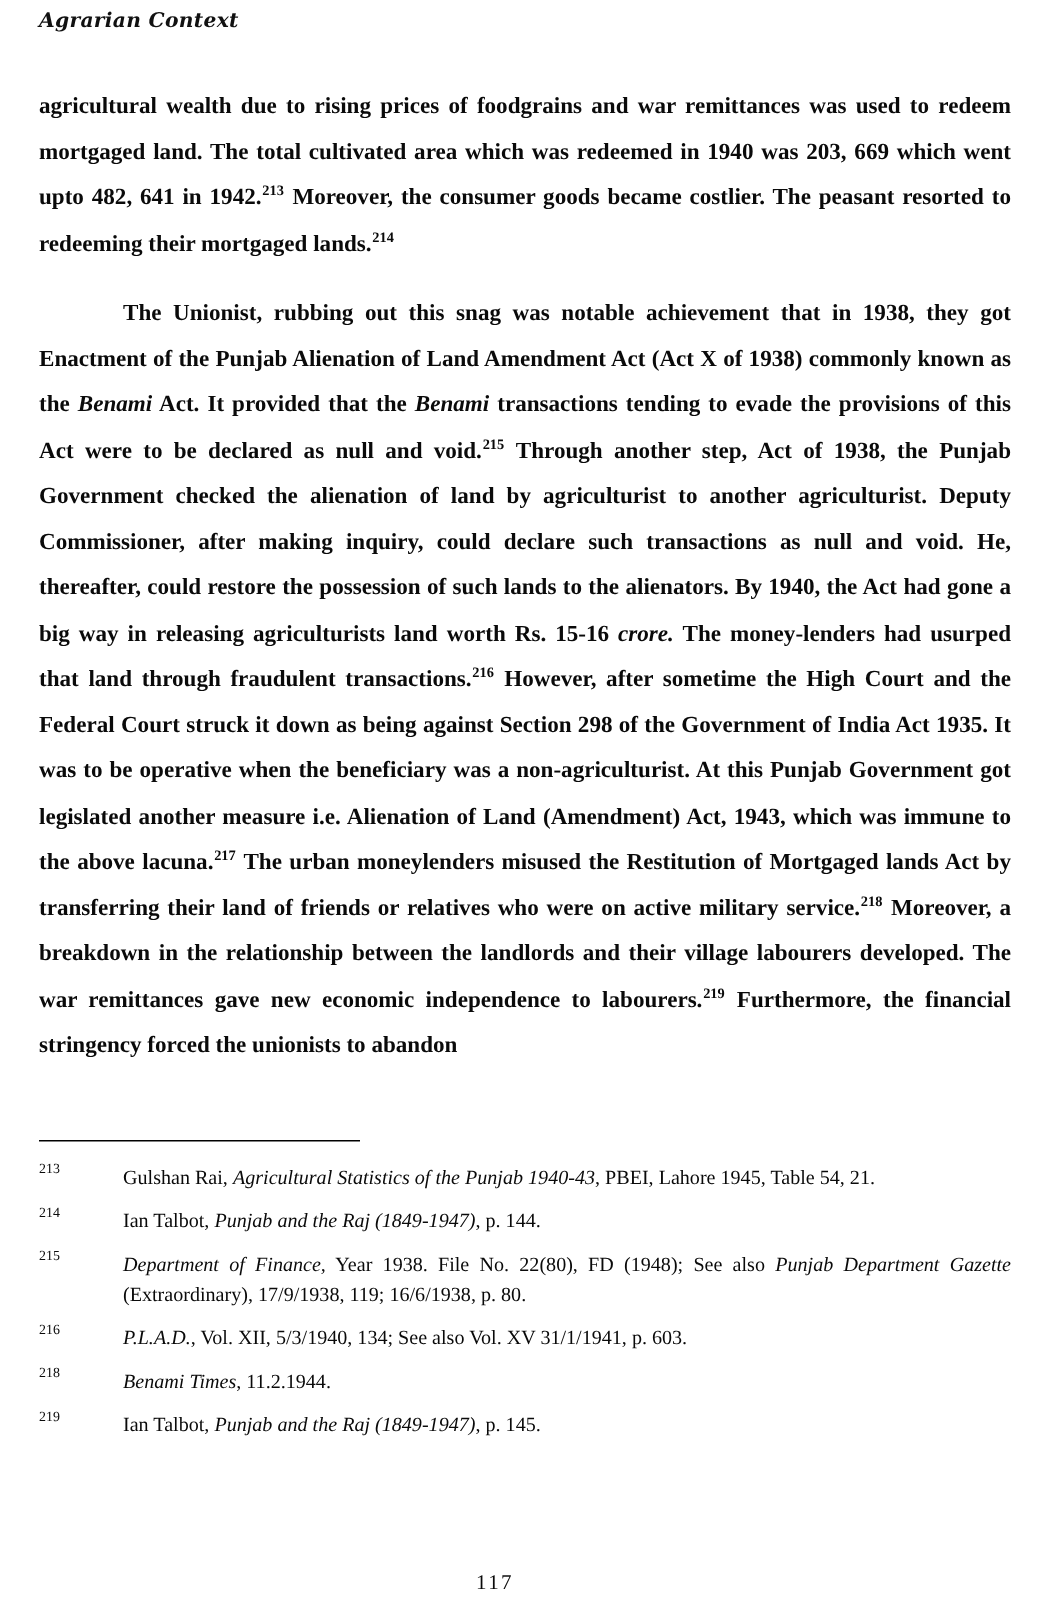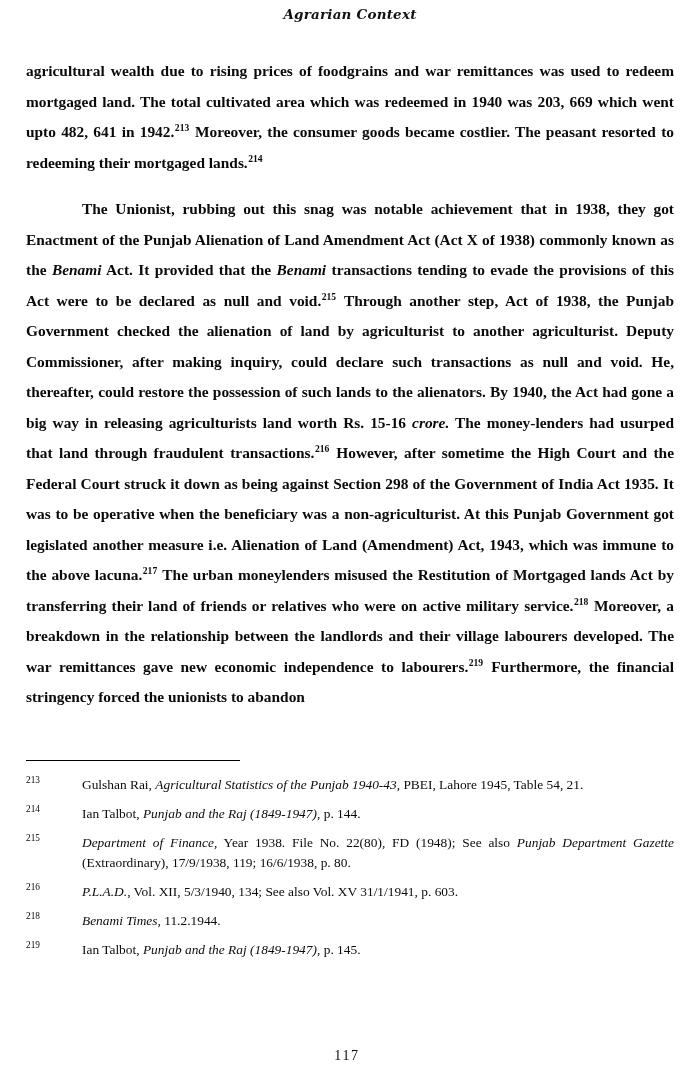--- a/index.html
+++ b/index.html
@@ -21,21 +21,21 @@
     width: 700px;
     height: 1075px;
   }
 
   
   .running-header {
     position: absolute;
     top: 6px;
     left: 26px;
     right: 26px;
-    text-align: center;
+    text-align: left;
     font-style: italic;
     font-weight: bold;
     font-size: 13.5px;
     letter-spacing: 0.2px;
     font-family: "DejaVu Serif", "Liberation Serif", serif;
     color: #111;
   }
 
   
   .body-block {
@@ -116,21 +116,20 @@
   
   .page-number {
     position: absolute;
     top: 1048px;
     left: 0;
     width: 660px;
     text-align: center;
     font-size: 14px;
     letter-spacing: 1.6px;
     color: #0a0a0a;
-    padding-left: 17px;
   }
 </style>
 </head>
 <body>
 
 <div class="page">
 
   <div class="running-header">Agrarian Context</div>
 
   <div class="body-block" id="body-block">

